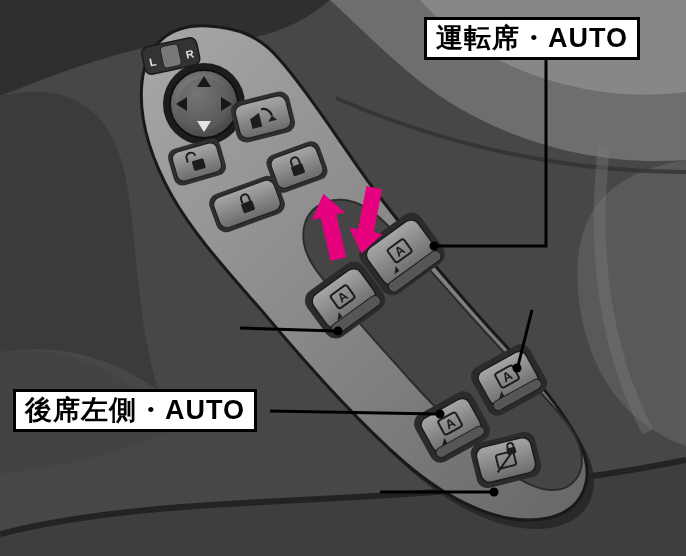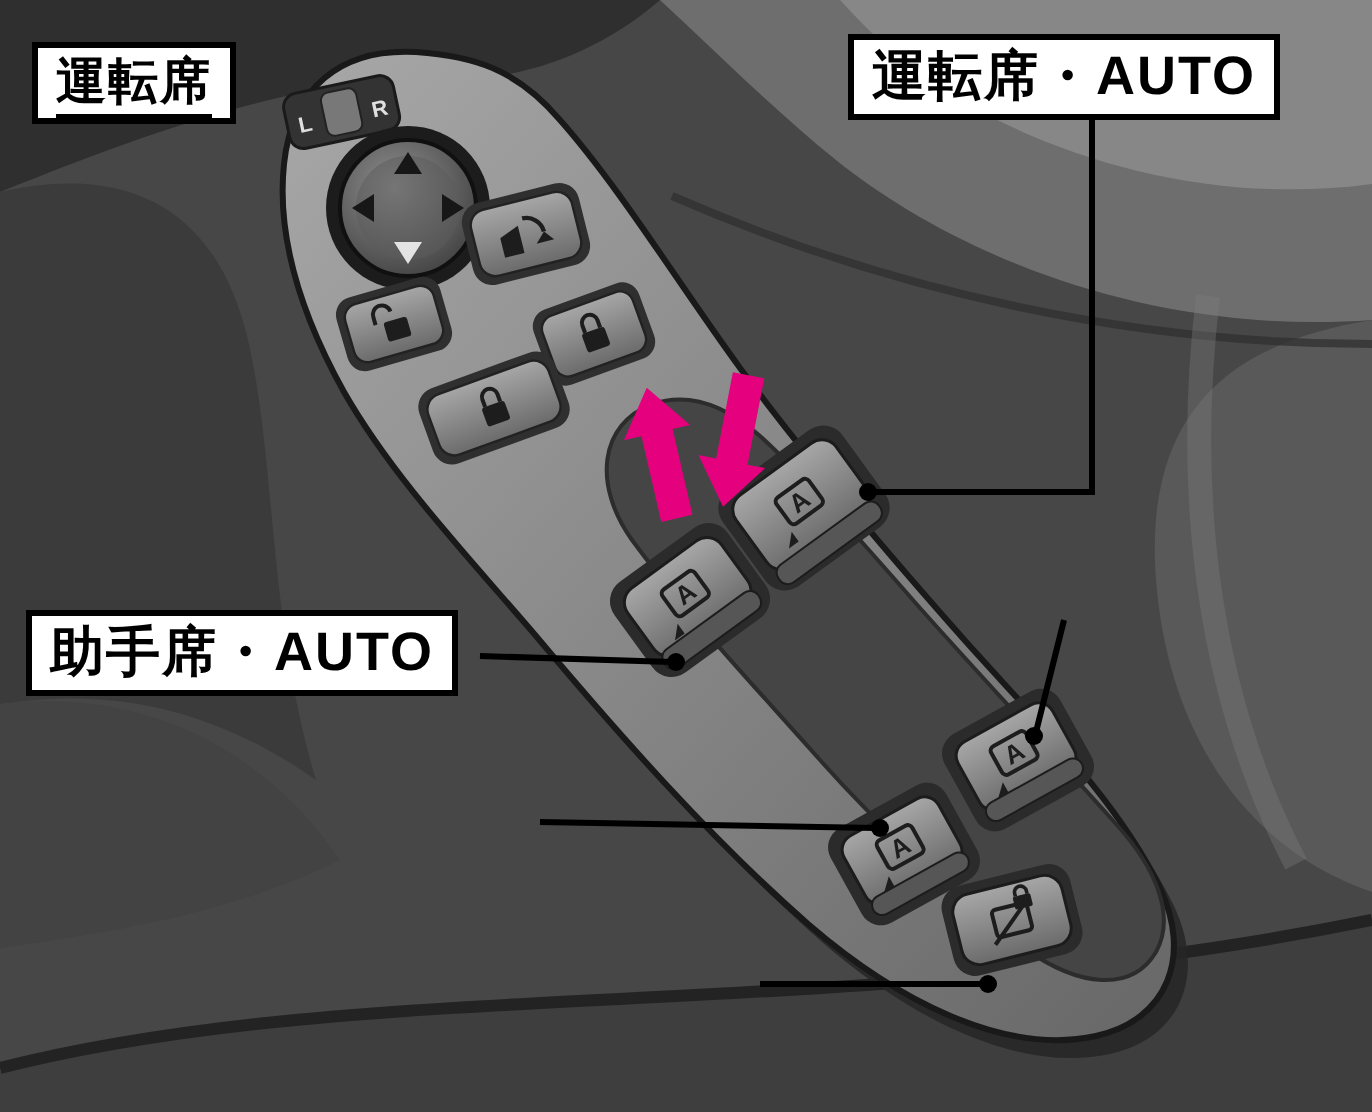--- a/index.html
+++ b/index.html
@@ -184,24 +184,21 @@
     </g>
     <g fill="#000" stroke="none">
       <circle cx="434" cy="246" r="4.5"></circle>
       <circle cx="338" cy="331" r="4.5"></circle>
       <circle cx="517" cy="368" r="4.5"></circle>
       <circle cx="440" cy="414" r="4.5"></circle>
       <circle cx="494" cy="492" r="4.5"></circle>
     </g>
   </svg>
 
-  <div class="callout title" style="left:16px;top:21px;">
-    <span class="u">運転席</span>
-  </div>
 
   <div class="callout" style="left:424px;top:17px;">運転席・AUTO</div>
 
-  <div class="callout" style="left:13px;top:305px;">助手席・AUTO</div>
-
-
+
+
+  <div class="callout" style="left:13px;top:389px;">後席左側・AUTO</div>
 
 
 </div>
 
 </body></html>

